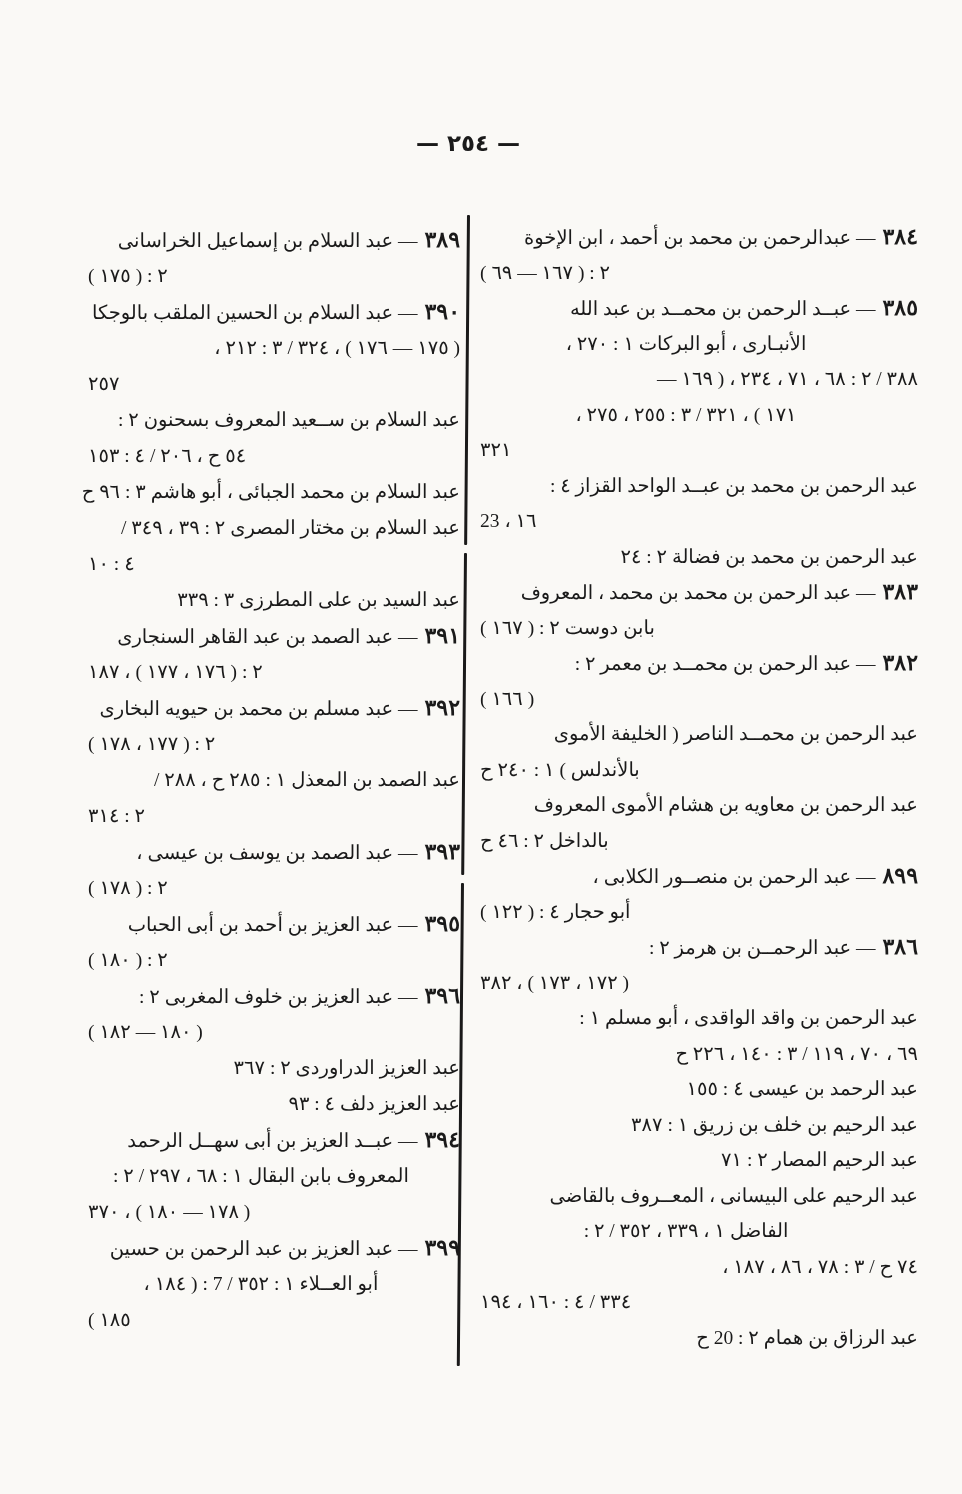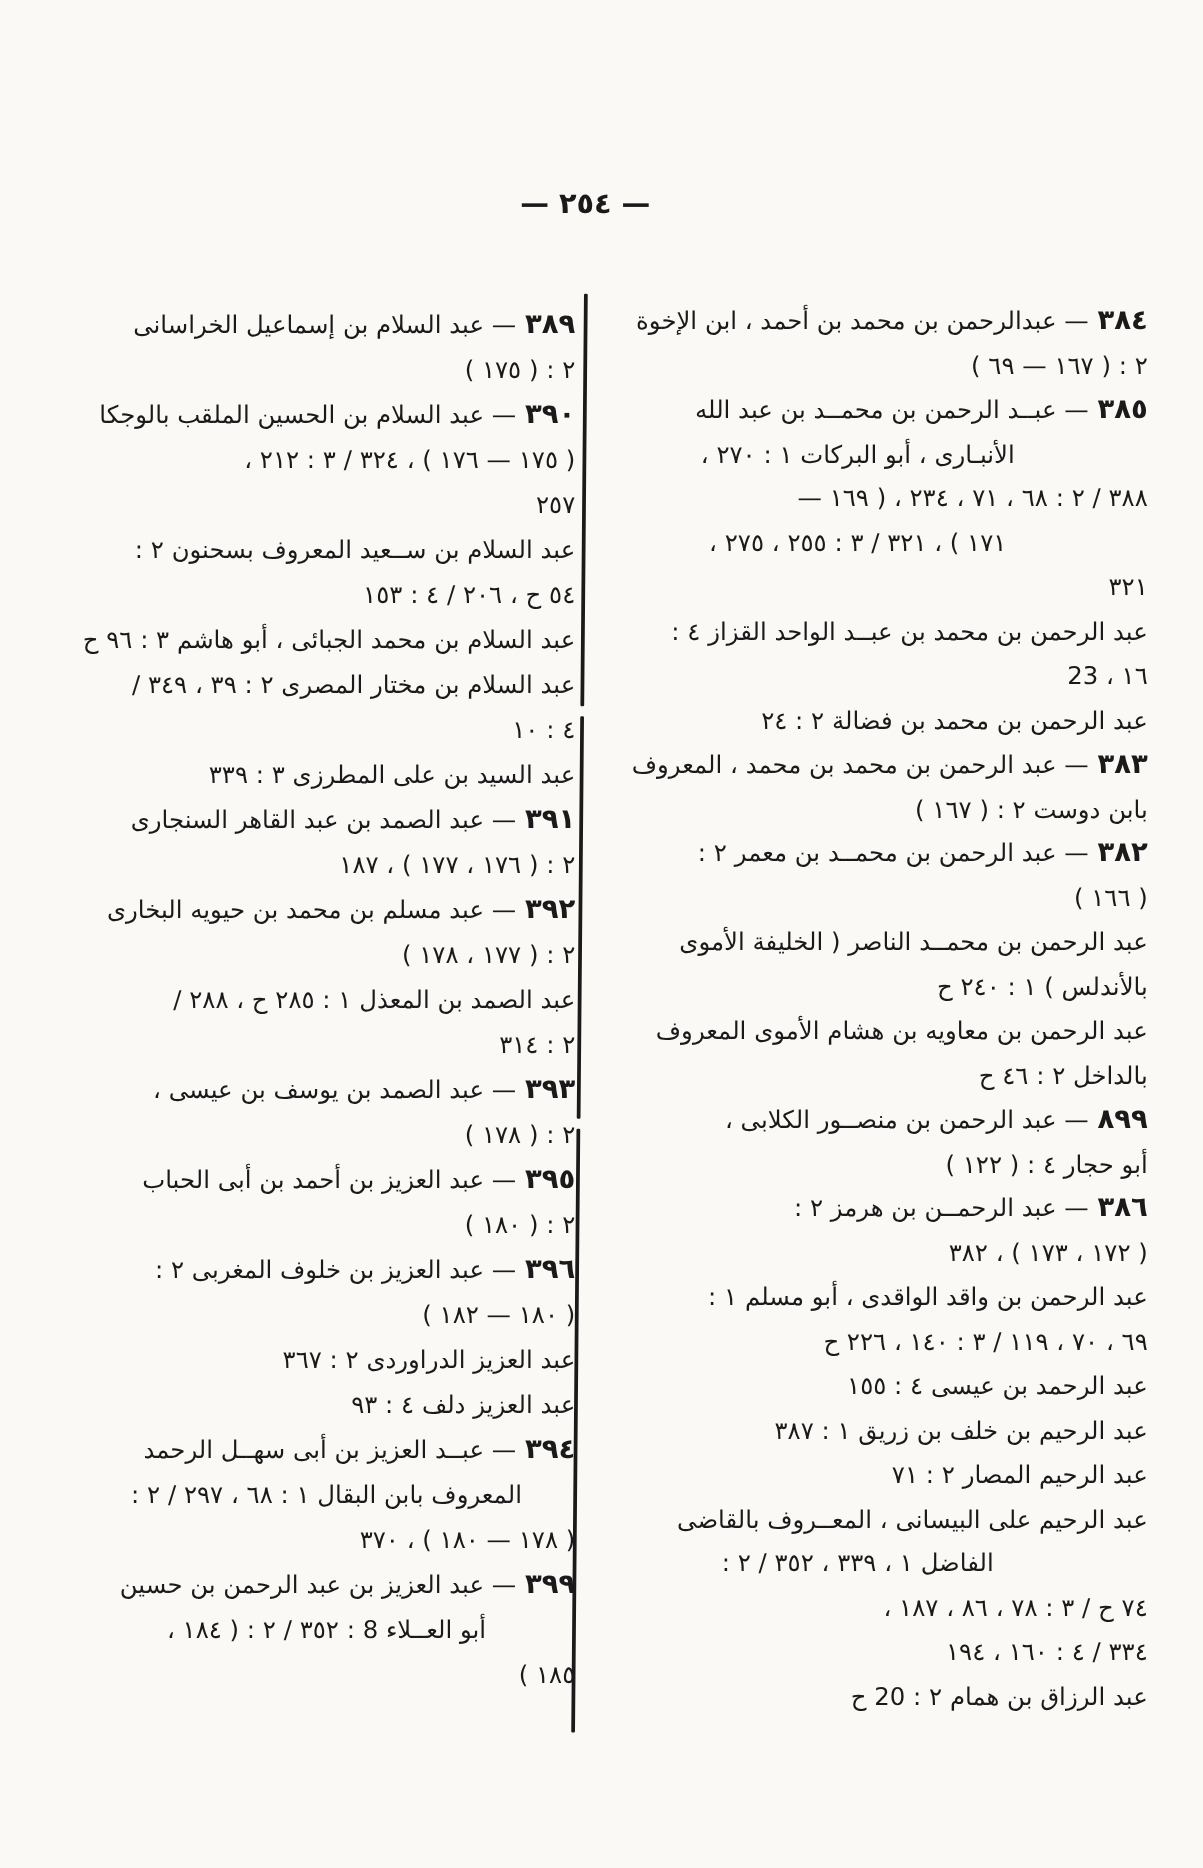--- a/index.html
+++ b/index.html
@@ -3,37 +3,37 @@
 <meta charset="utf-8">
 <style>
   html,body{margin:0;padding:0;}
   body{
     width:962px;height:1494px;
     background:var(--paper,#faf9f6);
     font-family:"DejaVu Sans",sans-serif;
     color:var(--ink,#1a1a1a);
     overflow:hidden;
   }
-  .page{position:relative;width:962px;height:1290px;direction:rtl;margin-top:20px;}
+  .page{position:relative;width:962px;height:1290px;direction:rtl;}
   .page-number{
     position:absolute;top:130px;left:0;width:962px;
     text-align:center;font-size:23px;font-weight:bold;
     letter-spacing:3px;direction:rtl;
     transform:translateX(-13px);
   }
-  .col{position:absolute;direction:rtl;font-size:19.5px;}
+  .col{position:absolute;direction:rtl;font-size:19.5px;font-family:Liberation Serif, serif;}
   .col-right{top:219px;left:480px;width:438px;}
   .col-left{top:222px;left:88px;width:372px;}
   .line{white-space:nowrap;overflow:visible;}
   .col-right .line{height:35.5px;line-height:35.5px;}
   .col-left .line{height:36px;line-height:36px;}
   .entry{text-align:right;}
   .plain{text-align:right;}
   .indent{text-align:center;padding-right:26px;}
-  .center{text-align:right;}
+  .center{text-align:left;}
   .num{font-weight:bold;font-size:22px;margin-left:7px;letter-spacing:1px;}
   .divider-seg{
     position:absolute;width:2.5px;background:var(--ink,#1a1a1a);
     transform:rotate(0.5deg);transform-origin:top center;border-radius:1px;
   }
   .seg1{left:467px;top:215px;height:330px;}
   .seg2{left:464px;top:553px;height:322px;}
   .seg3{left:461px;top:883px;height:483px;}
 </style>
 </head>
@@ -230,20 +230,20 @@
       <div class="line indent">
         <span class="txt">المعروف بابن البقال ١ : ٦٨ ، ٢٩٧ / ٢ :</span>
       </div>
       <div class="line center">
         <span class="txt">( ١٧٨ — ١٨٠ ) ، ٣٧٠</span>
       </div>
       <div class="line entry">
         <span class="num">٣٩٩</span><span class="txt">— عبد العزيز بن عبد الرحمن بن حسين</span>
       </div>
       <div class="line indent">
-        <span class="txt">أبو العــلاء 8 : ٣٥٢ / ٢ : ( ١٨٤ ،</span>
+        <span class="txt">أبو العــلاء ١ : ٣٥٢ / 7 : ( ١٨٤ ،</span>
       </div>
       <div class="line center">
         <span class="txt">١٨٥ )</span>
       </div>
     </div>
 
 </div>
 
 </body></html>

